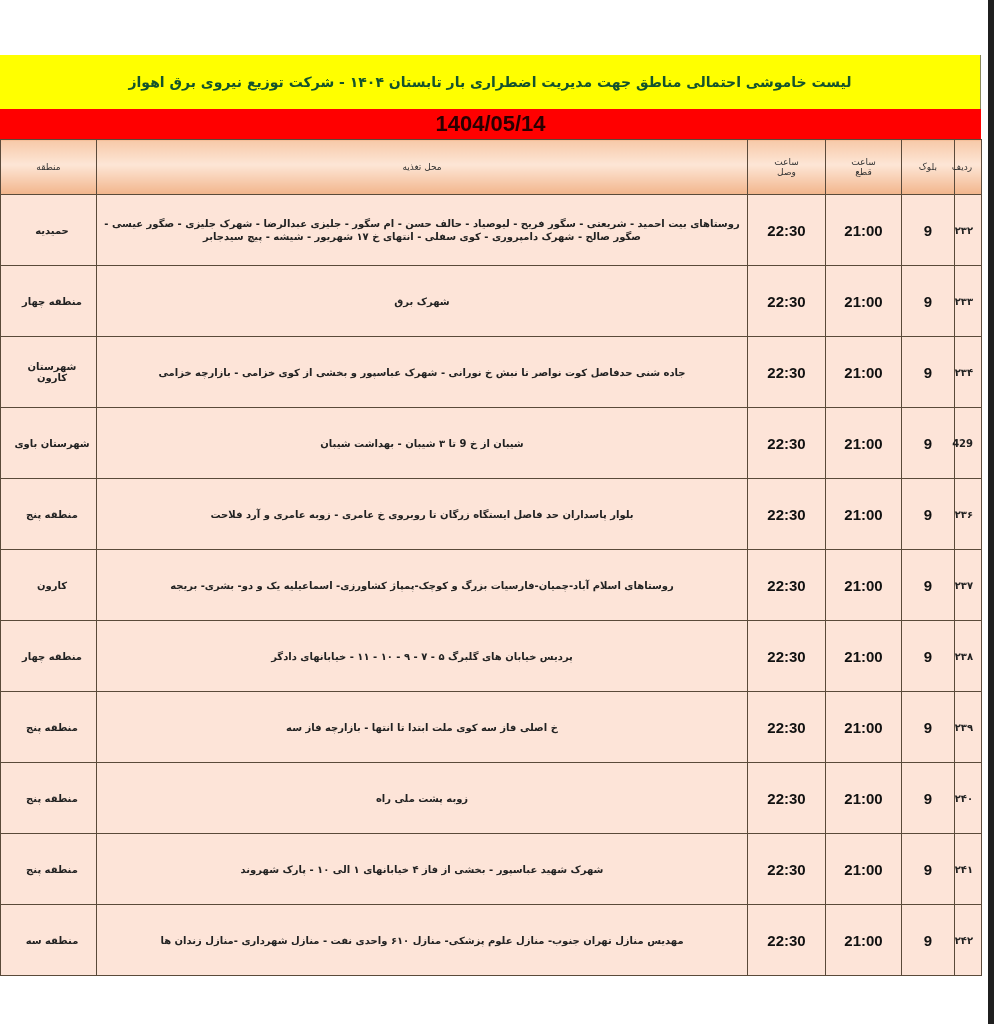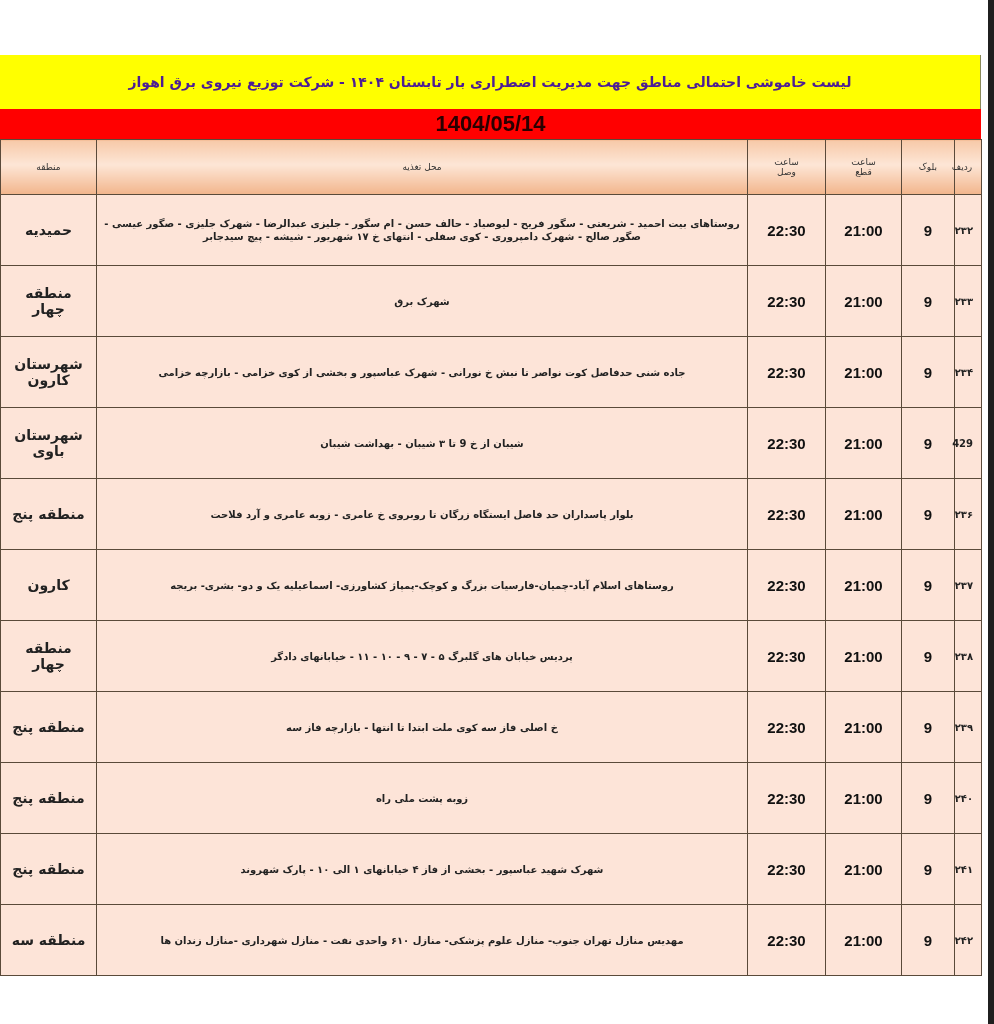--- a/index.html
+++ b/index.html
@@ -1,29 +1,29 @@
 <!DOCTYPE html>
 <html><head>
 <meta charset="utf-8">
 <style>
   html, body { margin:0; padding:0; }
   body { width:994px; height:1024px; background:#ffffff; position:relative; overflow:hidden; font-family:"DejaVu Sans", sans-serif; }
   .page { position:absolute; left:0; top:0; width:994px; height:1024px; }
   .rightbar { position:absolute; left:988px; top:0; width:6px; height:1024px; background:#1f1f1f; }
   .sheet { position:absolute; left:0; top:55px; width:981px; }
   .title-band { height:54px; background:#ffff00; border-right:1px solid #8a8a5a; display:flex; align-items:center; justify-content:center; direction:rtl; }
-  .title-band span { font-size:14px; font-weight:bold; color:#4c1d95; }
+  .title-band span { font-size:14px; font-weight:bold; color:#14532d; }
   .date-band { height:30px; background:#ff0000; display:flex; align-items:center; justify-content:center; }
   .date-band span { font-family:"Liberation Sans", sans-serif; font-size:22px; font-weight:bold; color:#2a0000; }
   table { border-collapse:collapse; width:981px; table-layout:fixed; direction:rtl; }
   th { height:20px; font-size:9px; font-weight:normal; color:#333; border:1px solid #5a4a3a; background:linear-gradient(to bottom,#f7c9a8 0%,#fde6d6 45%,#f2b58c 100%); padding:17px; }
   td { height:54px; background:#fde4d8; border:1px solid #5a4a3a; text-align:center; vertical-align:middle; padding:0 6px; font-size:9px; color:#222; font-weight:bold; }
   td.num { font-family:Liberation Sans, sans-serif; font-size:15px; font-weight:bold; color:#111; }
   td.rowno { font-size:10px; padding:8px; }
-  td.region { font-size:14px; }
+  td.region { font-size:10px;padding-left:13px; }
   td.loc { font-size:10px; line-height:13px; }
 </style>
 </head>
 <body>
 
 <div class="page">
   <div class="sheet">
     <div class="title-band">
       <span>لیست خاموشی احتمالی مناطق جهت مدیریت اضطراری بار تابستان ۱۴۰۴ - شرکت توزیع نیروی برق اهواز</span>
     </div>

